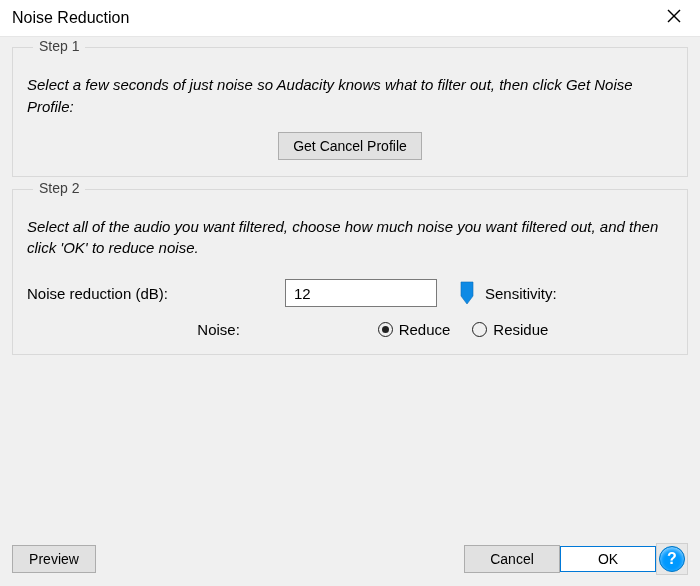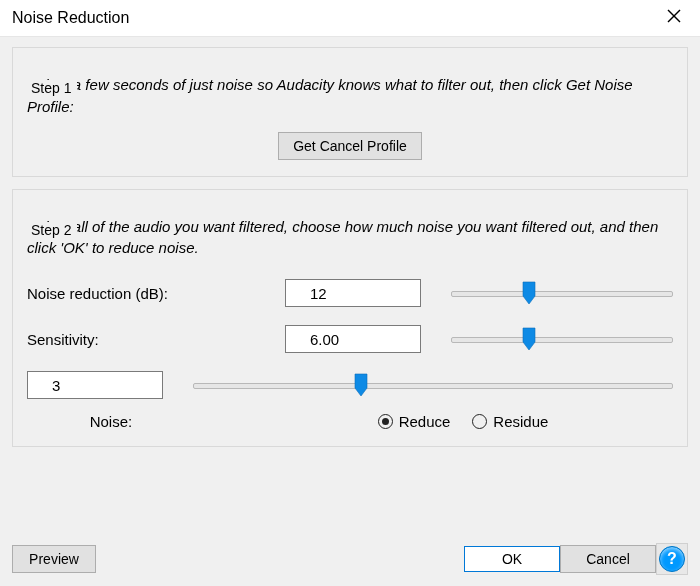--- a/index.html
+++ b/index.html
@@ -53,26 +53,25 @@
   
   .group {
     border: 1px solid #d9d9d9;
     padding: 18px 14px 16px 14px;
     position: relative;
     box-sizing: border-box;
   }
   .group .legend {
     position: absolute;
     top: -10px;
-    left: 12px;
+    left: 20px;
     background: #f0f0f0;
     padding: 0 6px;
     font-size: 14px;
-    color: #000000;
-    margin-top: 42px;
+    color: #404040;
   }
   .group p.instr {
     margin: 8px 0 14px 0;
     font-size: 15px;
     line-height: 1.45;
     font-style: italic;
   }
 
   .center-row {
     display: flex;
@@ -88,40 +87,39 @@
     font-size: 14px;
     color: #000;
     min-width: 84px;
     box-sizing: border-box;
   }
 
   
   .param-rows {
     margin-top: 20px;
     display: flex;
-    flex-direction: column;
     gap: 18px;
   }
   .param-row {
     display: flex;
     align-items: center;
   }
   .param-row .plabel {
     width: 258px;
     font-size: 15px;
   }
   .param-row input[type="text"] {
-    width: 136px;
+    width: 152px;
     height: 28px;
     box-sizing: border-box;
     border: 1px solid #7a7a7a;
     background: #fff;
     font-family: inherit;
     font-size: 15px;
-    padding: 2px 24px;
+    padding: 2px 8px;
   }
   
   .slider-wrap {
     flex: 1;
     margin-left: 30px;
     display: flex;
     align-items: center;
   }
   .slider-track {
     position: relative;
@@ -151,21 +149,21 @@
   .radio-row {
     display: flex;
     align-items: center;
     justify-content: center;
     gap: 22px;
     margin-top: 14px;
     font-size: 15px;
   }
   .radio-row .rlabel {
     width: 258px;
-    text-align: left;
+    text-align: center;
     padding-right: 8px;
   }
   .radio-opt {
     display: flex;
     align-items: center;
     gap: 6px;
   }
   .radio-circle {
     width: 15px; height: 15px;
     border: 1.5px solid #222;
@@ -309,21 +307,21 @@
           <span class="radio-circle"></span>
           <span>Residue</span>
         </div>
         <div style="flex:0 0 40px"></div>
       </div>
     </div>
 
     <div class="bottom-row">
       <button class="win-btn">Preview</button>
       <span class="spacer"></span>
+      <button class="win-btn" style="min-width:96px">Cancel</button>
       <button class="win-btn ok">OK</button>
-      <button class="win-btn" style="min-width:96px">Cancel</button>
       <div class="help-btn">
         <div class="q">?</div>
       </div>
     </div>
 
   </div>
 </div>
 
 </body></html>

